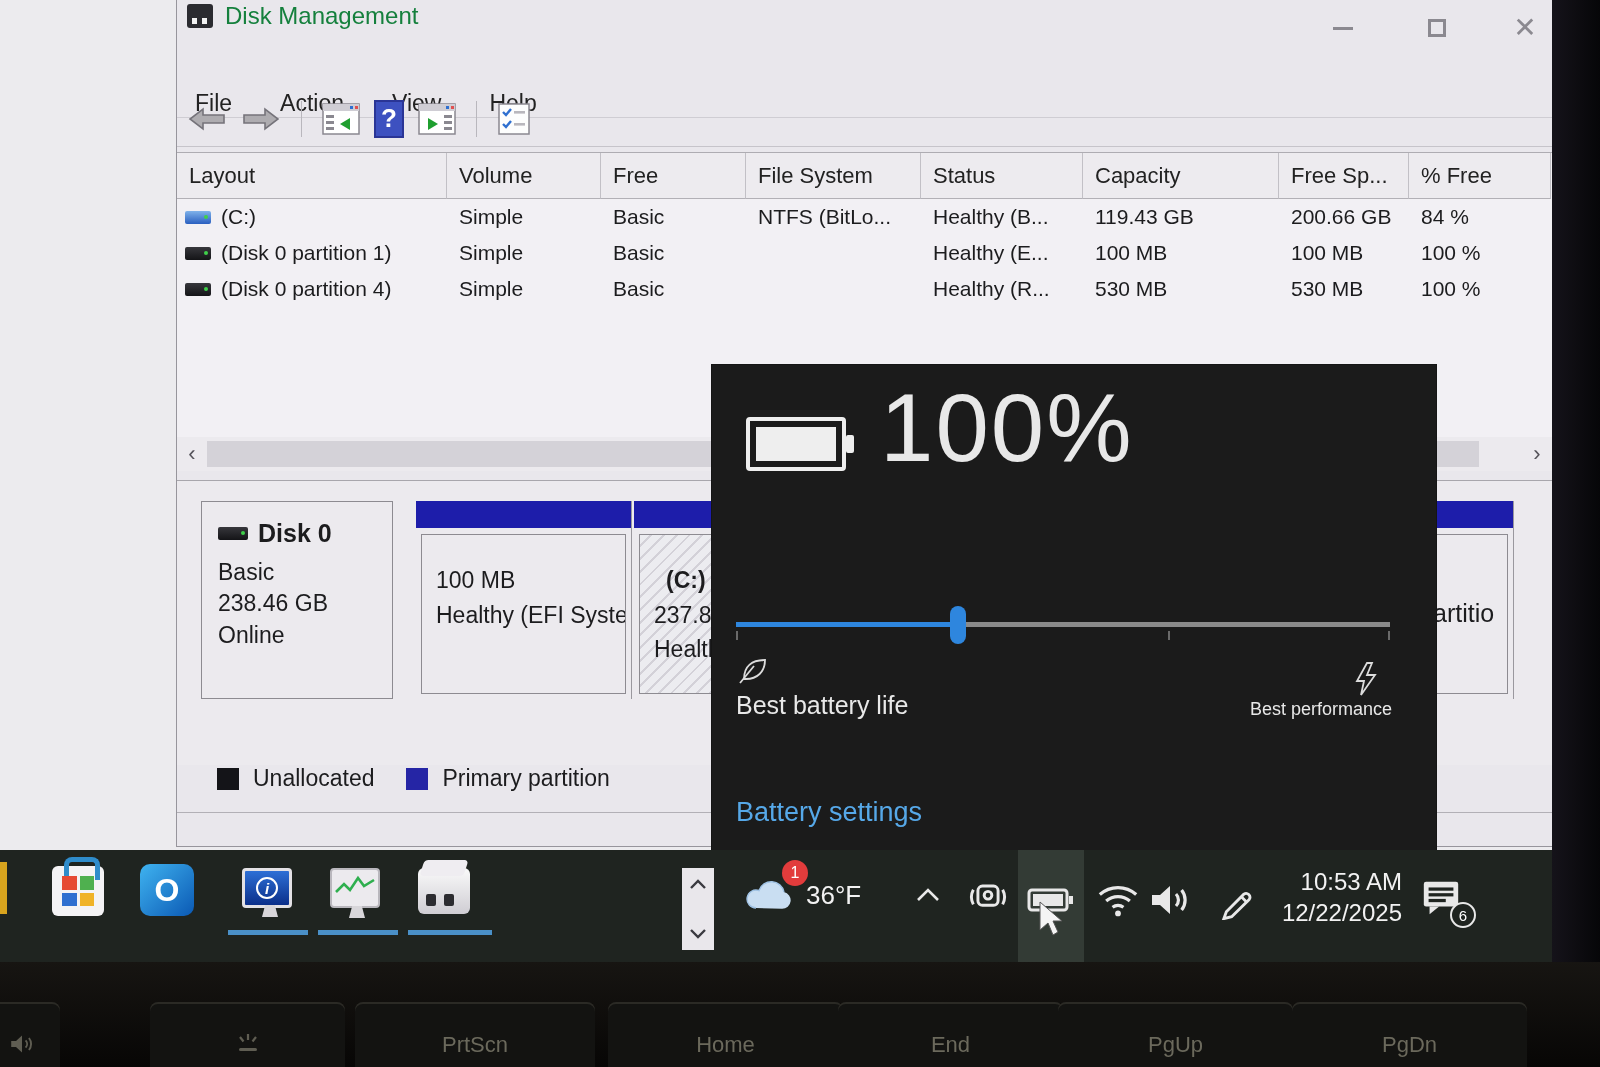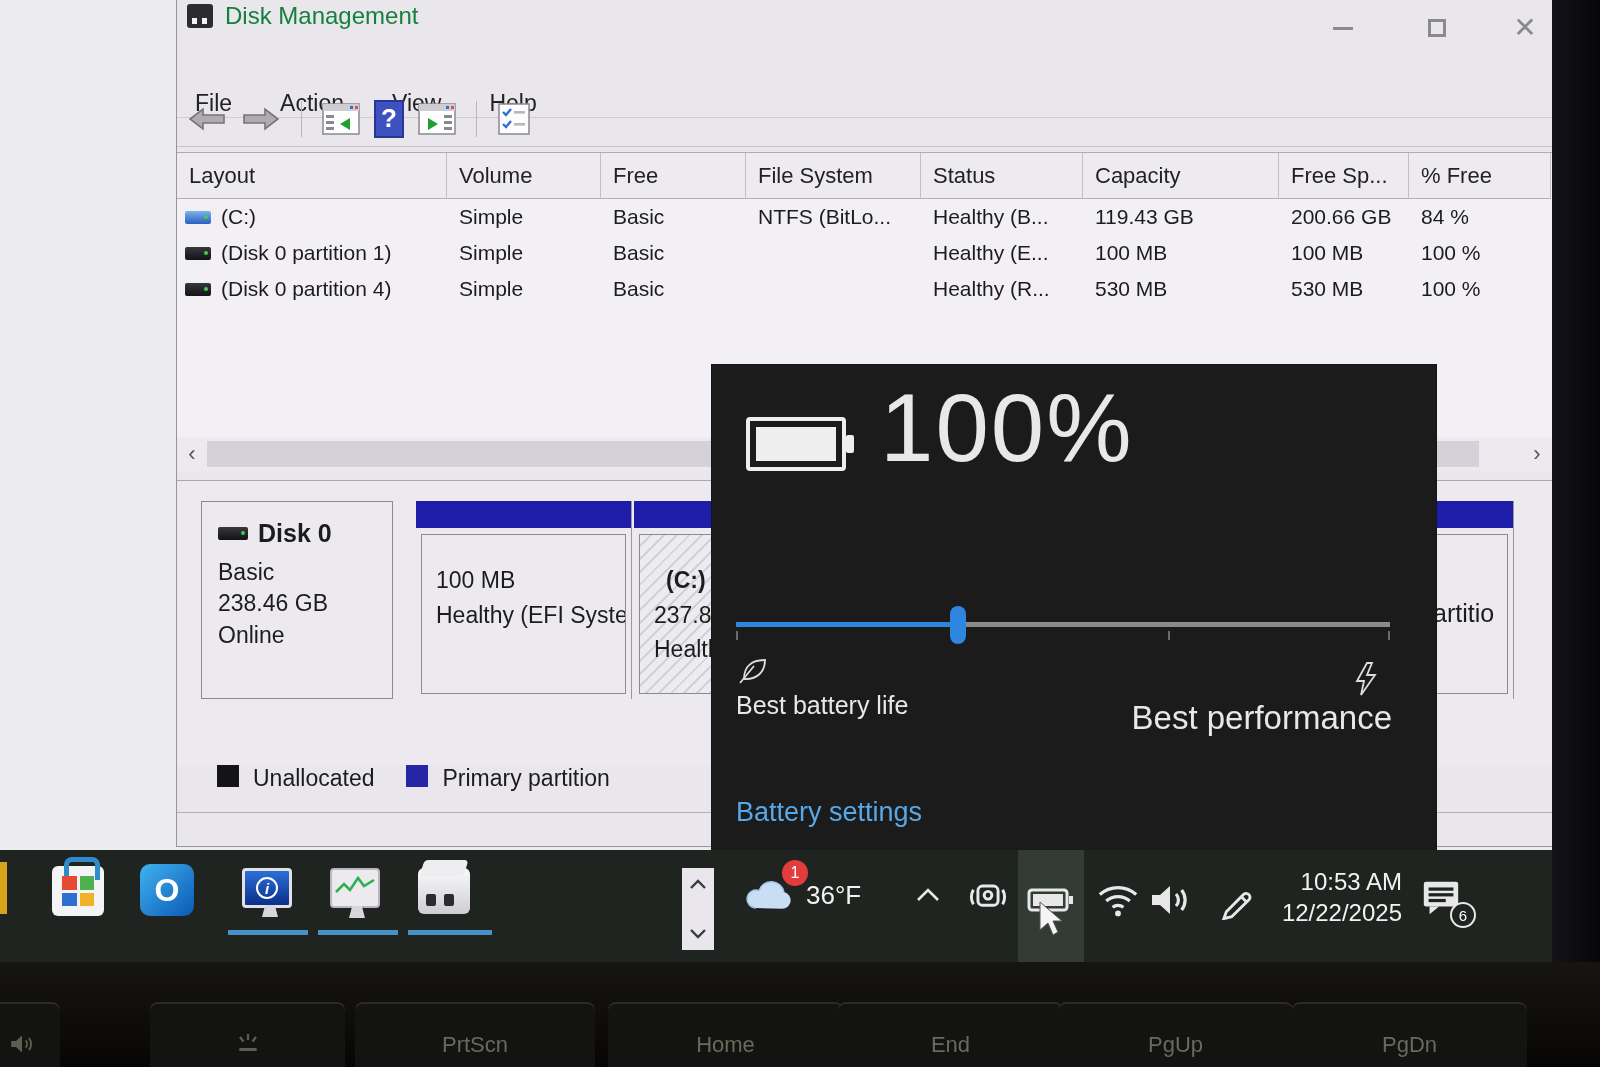--- a/index.html
+++ b/index.html
@@ -67,21 +67,21 @@
   .part-bar{position:absolute;left:0;top:0;width:100%;height:27px;background:var(--partition_bar,#1d1daa);}
   .part-body{position:absolute;left:5px;right:5px;top:33px;bottom:5px;border:1px solid #8d8b91;
              padding:28px 0 0 14px;font-size:23px;line-height:1.5;white-space:nowrap;overflow:hidden;}
   .p1{left:239px;width:216px;}
   .p2{left:457px;width:258px;}
   .p2 .part-body{background:repeating-linear-gradient(135deg,#ececf0 0 7px,#d3d1d8 7px 9px);}
   .p2 .pname{font-weight:bold;padding-left:12px;}
   .pright{left:1200px;width:137px;}
   .pright .part-body{padding-top:60px;font-size:25px;}
 
-  .legend{position:absolute;left:40px;top:765px;display:flex;align-items:flex-start;gap:14px;font-size:23px;}
+  .legend{position:absolute;left:40px;top:765px;display:flex;align-items:center;gap:14px;font-size:23px;}
   .swatch{width:22px;height:22px;flex:none;}
   .sw-un{background:var(--legend_unallocated,#141418);}
   .sw-pr{background:var(--legend_primary,#2525a5);margin-left:18px;}
   .legend-rule{position:absolute;left:0;top:812px;width:100%;height:1px;background:#b2b0b6;}
 
   
   .flyout{position:absolute;left:712px;top:365px;width:724px;height:485px;background:#1b1b1b;color:#e8e8e8;
           box-shadow:0 0 0 1px #151515;}
   .fly-batt{position:absolute;left:34px;top:52px;width:100px;height:54px;border:4px solid #eee;border-radius:4px;}
   .fly-batt:before{content:"";position:absolute;left:6px;top:6px;right:6px;bottom:6px;background:#eee;}
@@ -90,21 +90,21 @@
   .fly-mode{position:absolute;left:24px;top:178px;font-size:28px;}
   .slider{position:absolute;left:24px;top:240px;width:654px;height:40px;}
   .sl-track{position:absolute;left:0;top:17px;width:100%;height:5px;background:#8a8a8a;}
   .sl-fill{position:absolute;left:0;top:17px;height:5px;background:var(--accent,#2e86de);width:34%;}
   .sl-thumb{position:absolute;top:1px;left:34%;width:16px;height:38px;margin-left:-8px;border-radius:8px;
             background:var(--accent,#2e86de);}
   .sl-tick{position:absolute;top:26px;width:2px;height:9px;background:#6a6a6a;}
   .fly-left-ic{position:absolute;left:24px;top:288px;}
   .fly-right-ic{position:absolute;right:56px;top:296px;}
   .fly-left-lb{position:absolute;left:24px;top:326px;font-size:25px;}
-  .fly-right-lb{position:absolute;right:44px;top:334px;font-size:33px;}
+  .fly-right-lb{position:absolute;right:44px;top:334px;font-size:18px;}
   .fly-link{position:absolute;left:24px;top:432px;font-size:27px;color:var(--link,#56a8e8);}
 
   
   .taskbar{position:absolute;left:0;top:850px;width:1552px;height:112px;background:#1f2420;color:#eee;}
   .tb-abs{position:absolute;}
   .sliver{left:0;top:12px;width:7px;height:52px;background:#d8a41e;}
   .app-underline{position:absolute;top:80px;height:5px;background:#4a90c8;}
   .store-ic{width:52px;height:50px;background:#f4f3f5;border-radius:6px;position:relative;}
   .store-ic:before{content:"";position:absolute;left:12px;top:-9px;width:26px;height:18px;border:5px solid #2f8ccb;
                    border-bottom:none;border-radius:8px 8px 0 0;}

